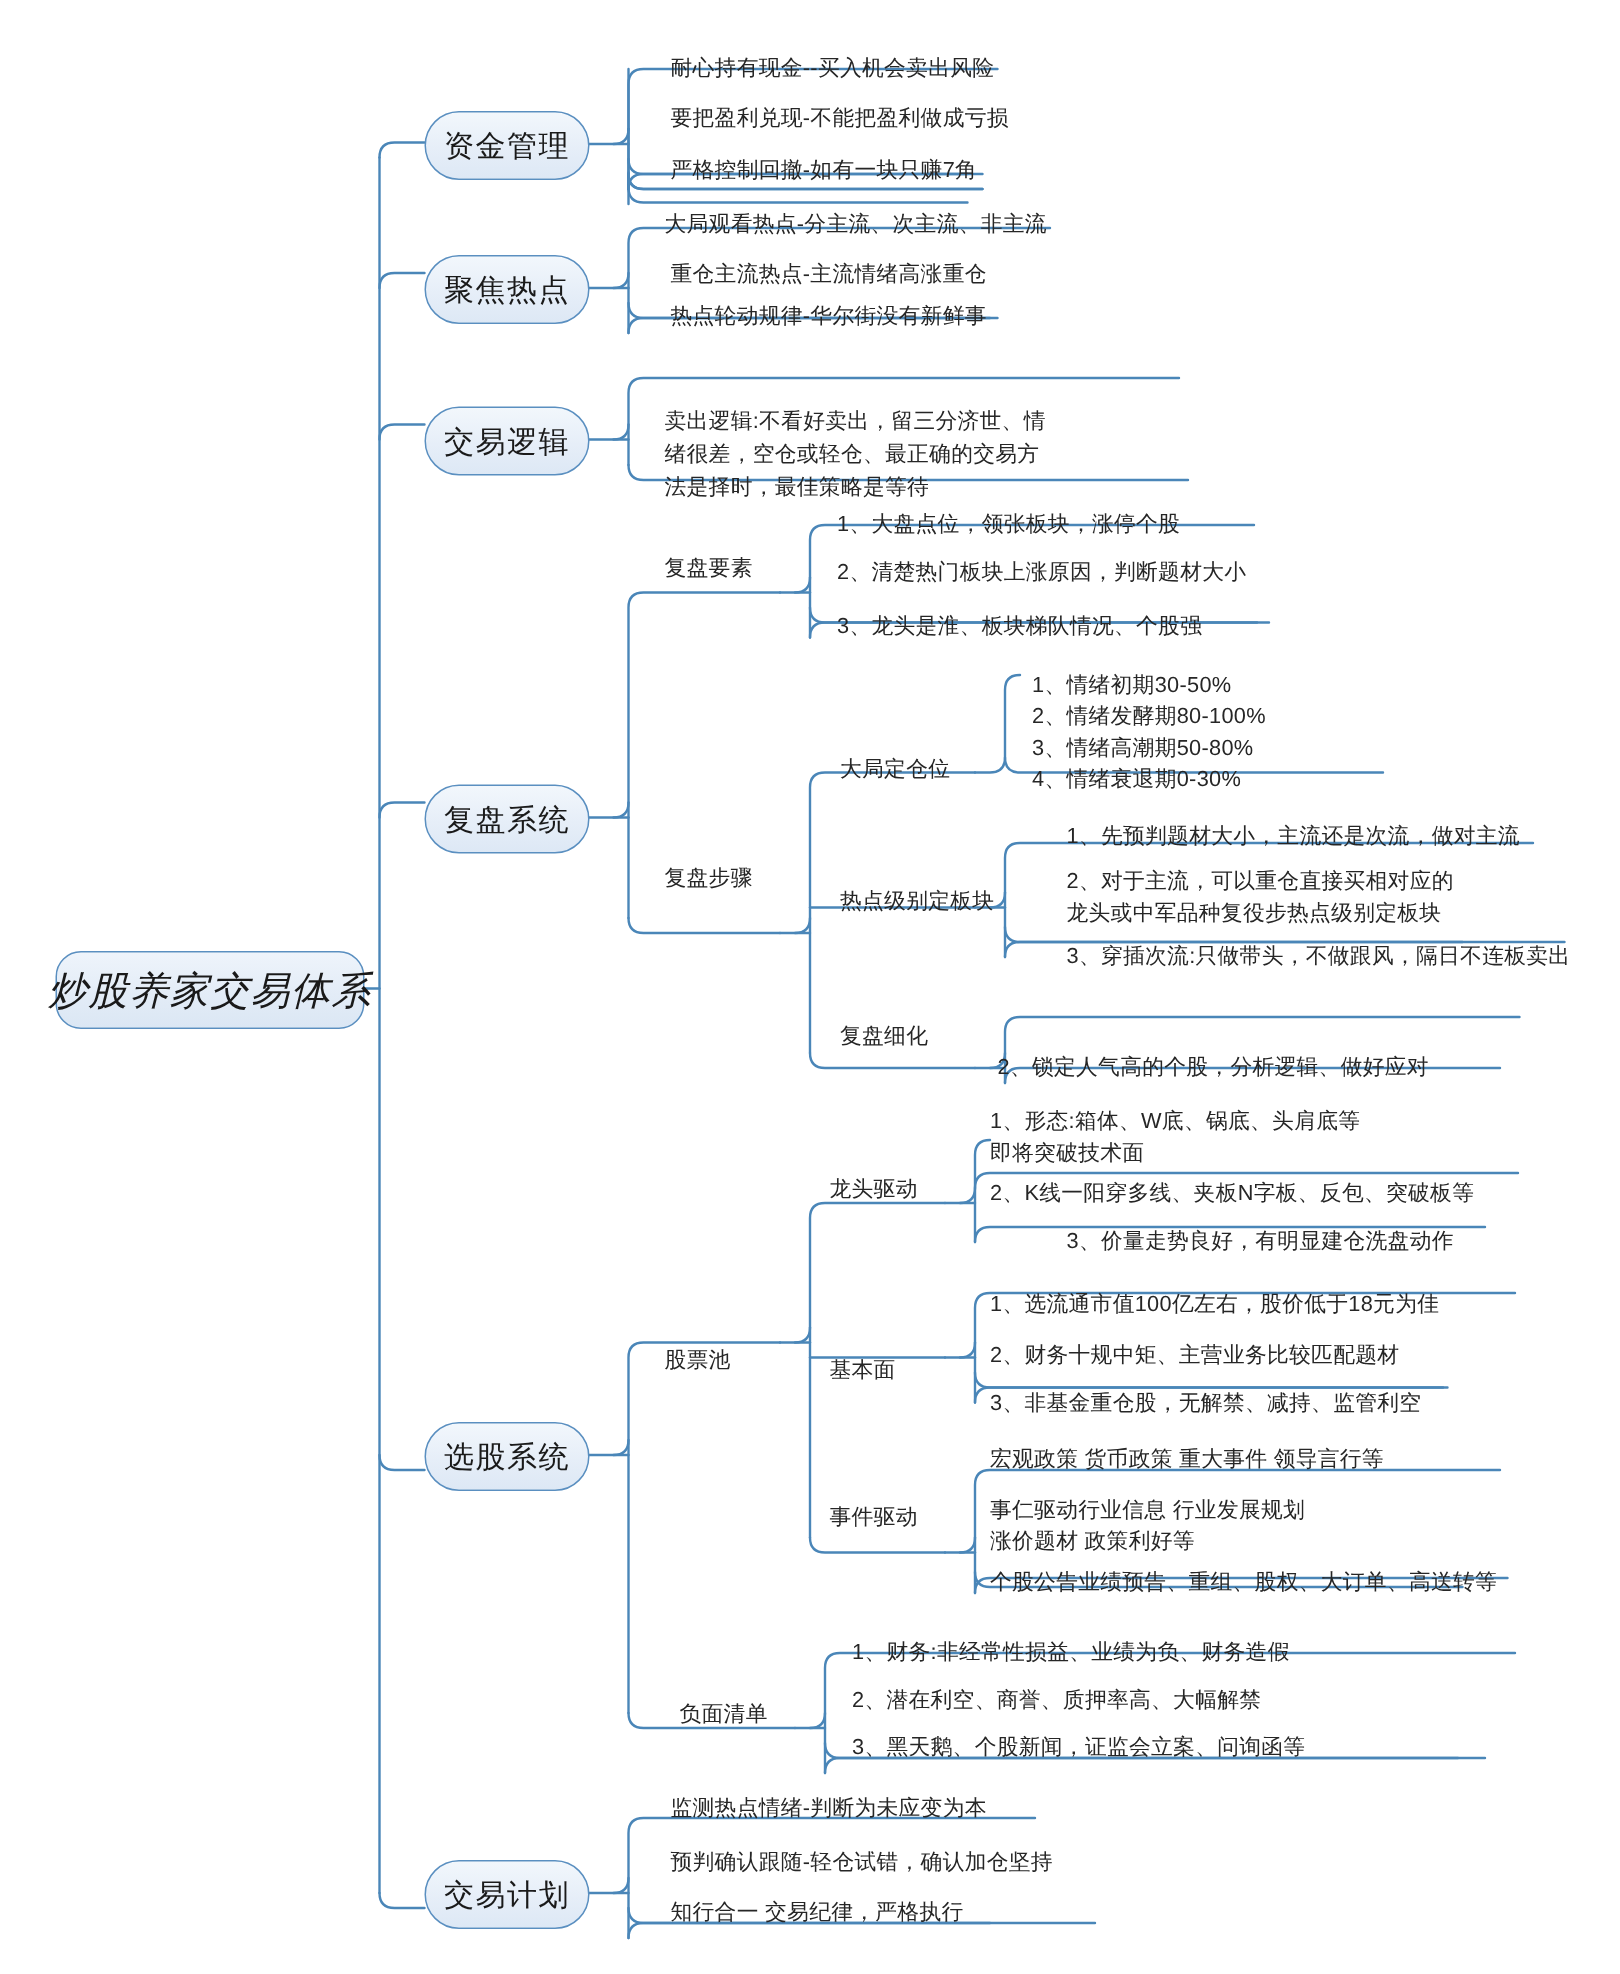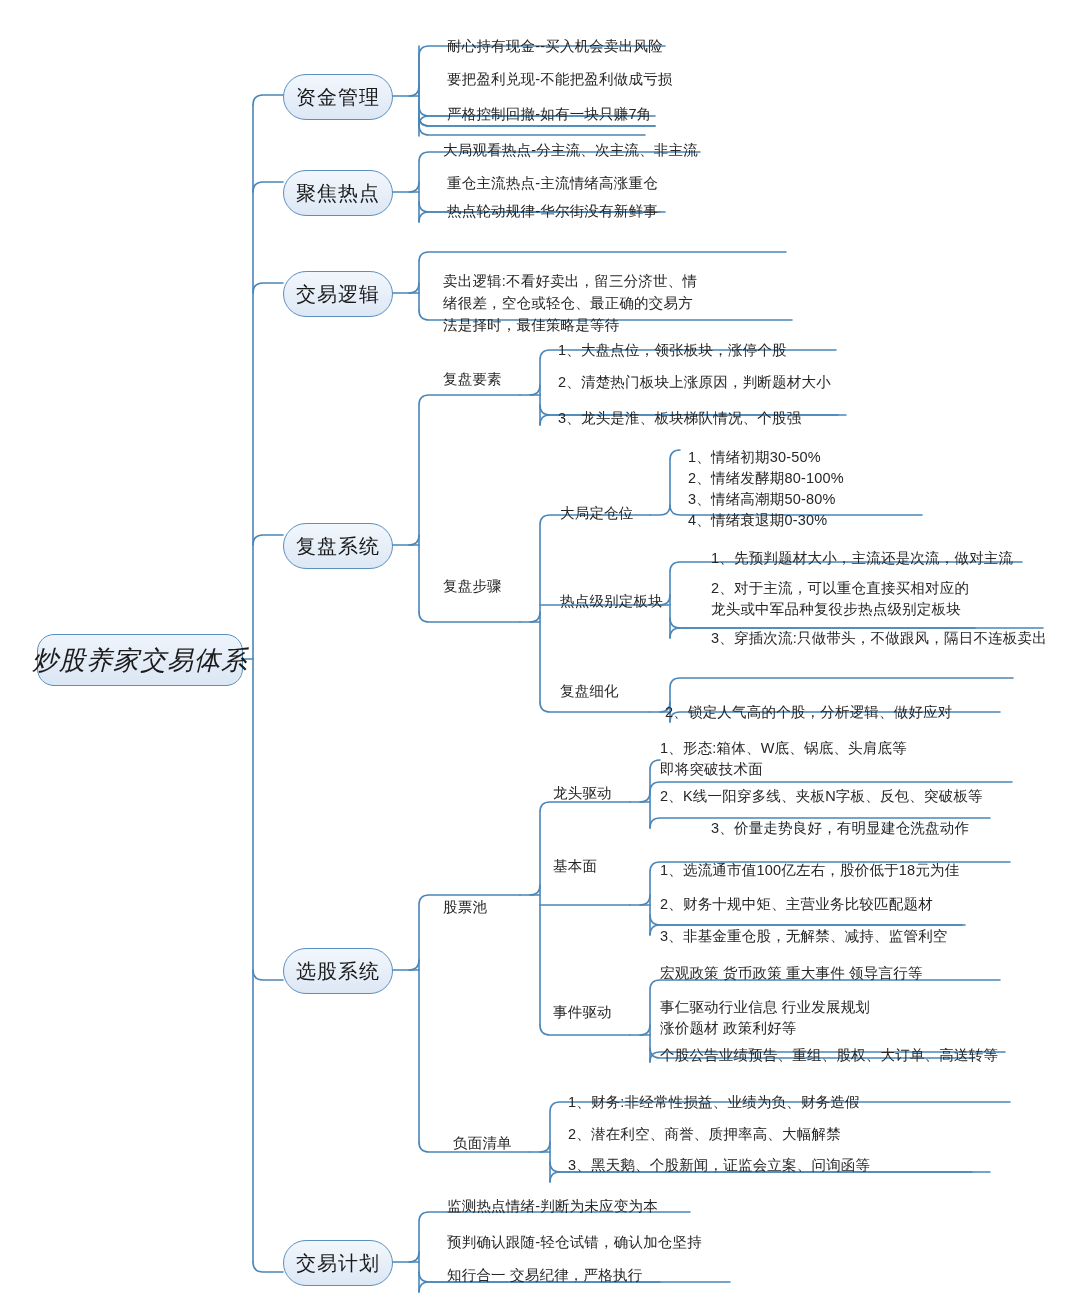--- a/index.html
+++ b/index.html
@@ -211,21 +211,21 @@
   <div class="leaf" style="left:665px;top:702px;">2、锁定人气高的个股，分析逻辑、做好应对</div>
 
   <div class="mid-label" style="left:443px;top:869px;margin-top:28px;">股票池</div>
 
   <div class="mid-label" style="left:553px;top:783px;">龙头驱动</div>
   <div class="leaf" style="left:660px;top:738px;line-height:21px;">1、形态:箱体、W底、锅底、头肩底等
 即将突破技术面</div>
   <div class="leaf" style="left:660px;top:786px;">2、K线一阳穿多线、夹板N字板、反包、突破板等</div>
   <div class="leaf" style="left:688px;top:818px;margin-left:23px;">3、价量走势良好，有明显建仓洗盘动作</div>
 
-  <div class="mid-label" style="left:553px;top:856px;">基本面</div>
+  <div class="mid-label" style="left:553px;top:904px;">基本面</div>
   <div class="leaf" style="left:660px;top:860px;">1、选流通市值100亿左右，股价低于18元为佳</div>
   <div class="leaf" style="left:660px;top:894px;">2、财务十规中矩、主营业务比较匹配题材</div>
   <div class="leaf" style="left:660px;top:926px;">3、非基金重仓股，无解禁、减持、监管利空</div>
 
   <div class="mid-label" style="left:553px;top:1002px;">事件驱动</div>
   <div class="leaf" style="left:660px;top:963px;">宏观政策 货币政策 重大事件 领导言行等</div>
   <div class="leaf" style="left:660px;top:997px;line-height:21px;">事仁驱动行业信息 行业发展规划
 涨价题材 政策利好等</div>
   <div class="leaf" style="left:660px;top:1045px;">个股公告业绩预告、重组、股权、大订单、高送转等</div>
 

